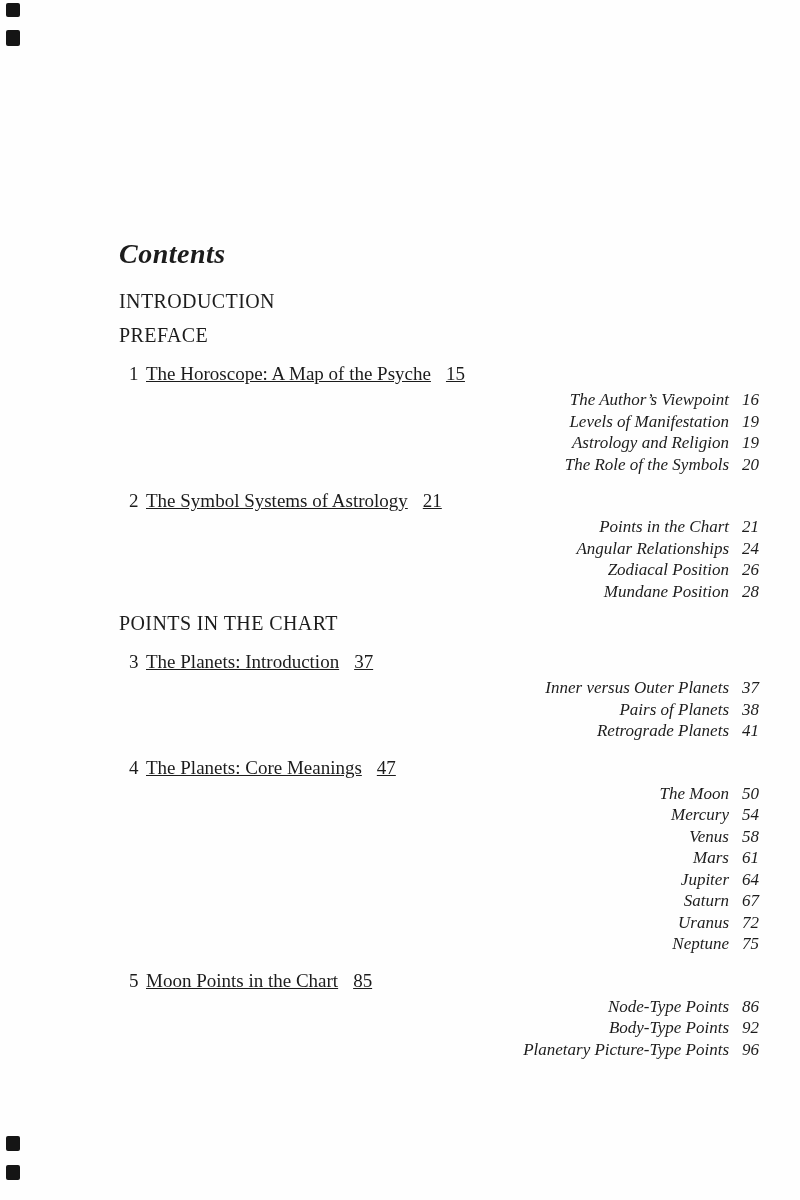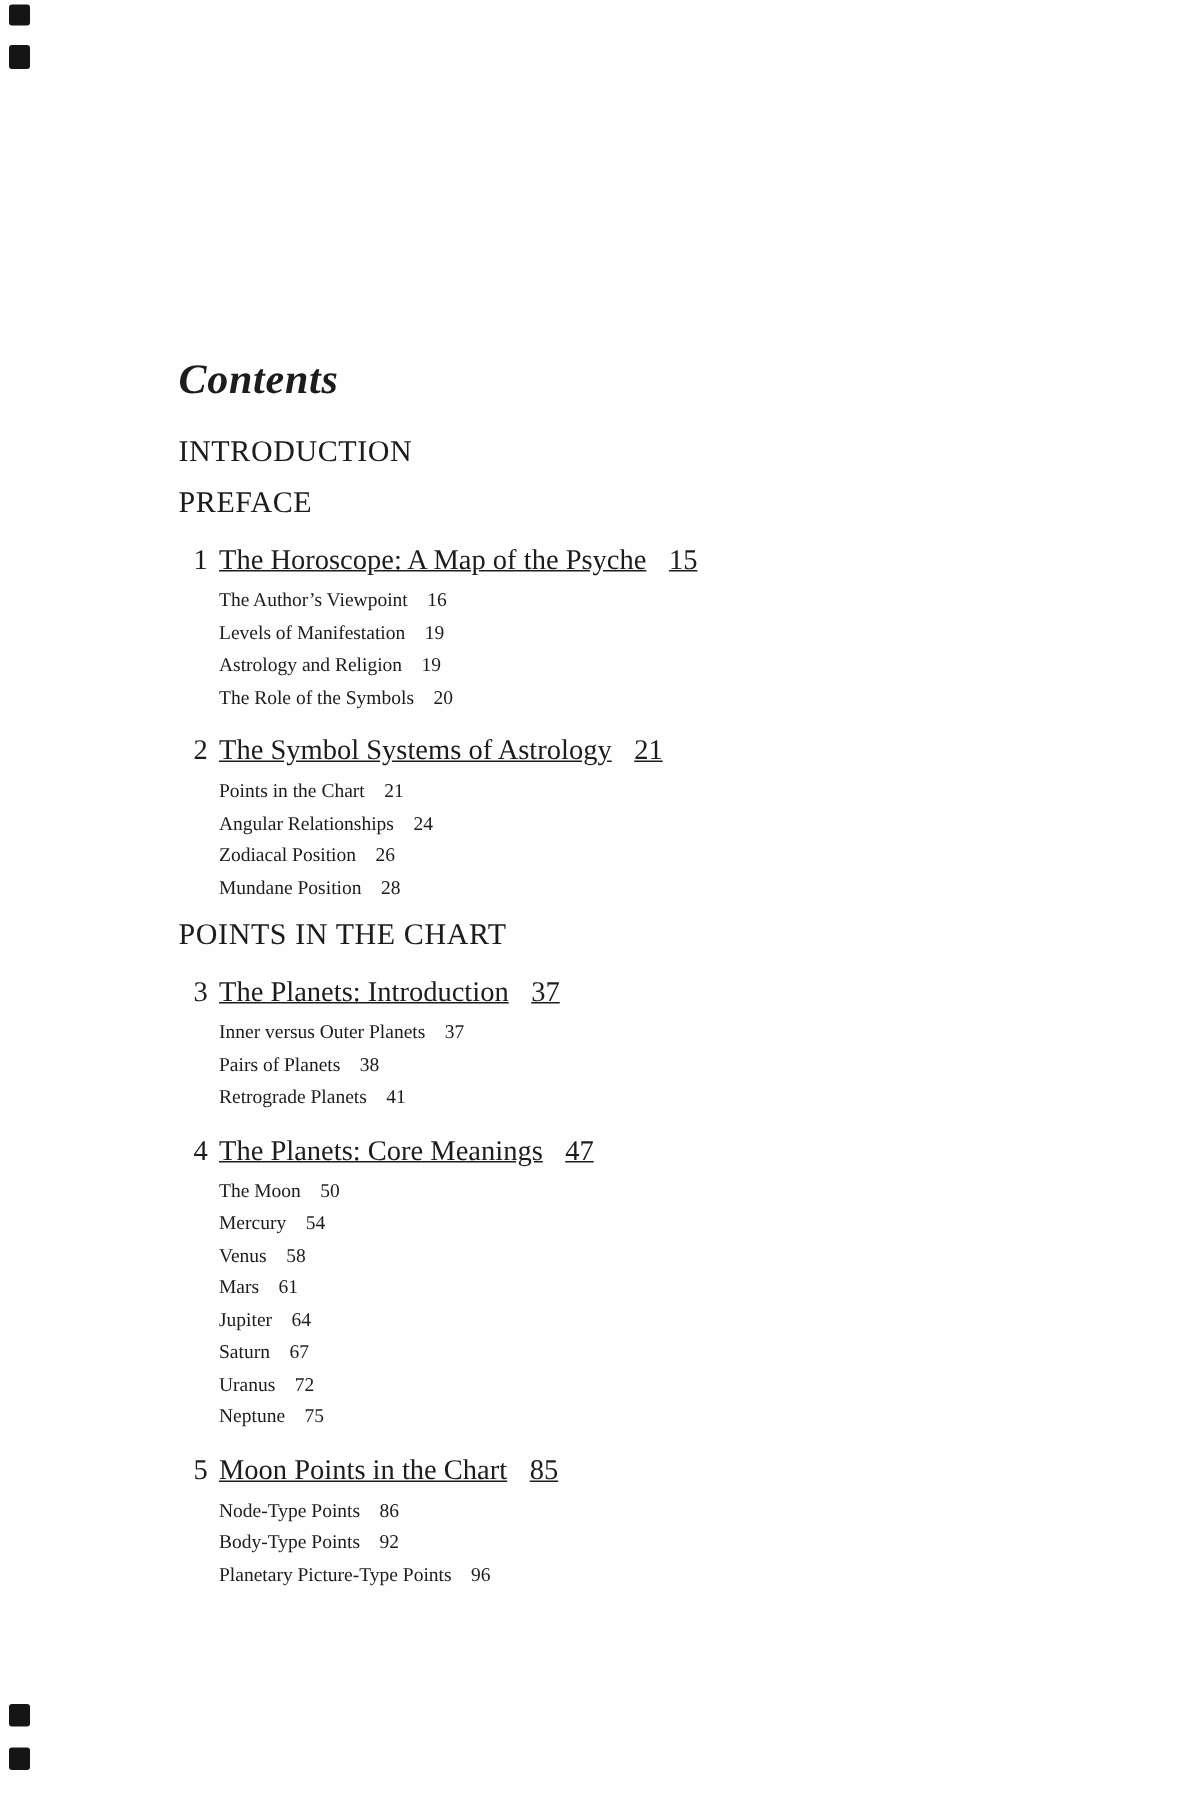--- a/index.html
+++ b/index.html
@@ -52,23 +52,25 @@
     line-height: 25px;
     margin: 13px 0 3px 0;
     padding-left: 10px;
     text-decoration: underline;
   }
   .chapter .num {
     display: inline-block;
     width: 17px;
   }
   .sub {
-    font-size: 13px;
+    font-style: italic;
+    font-size: 17px;
     line-height: 21.5px;
     padding-left: 27px;
+    text-align: right;
   }
   .pagenum {
     margin-left: 15px;
   }
   .sub-pagenum {
     margin-left: 13px;
   }
 </style>
 </head>
 <body>

